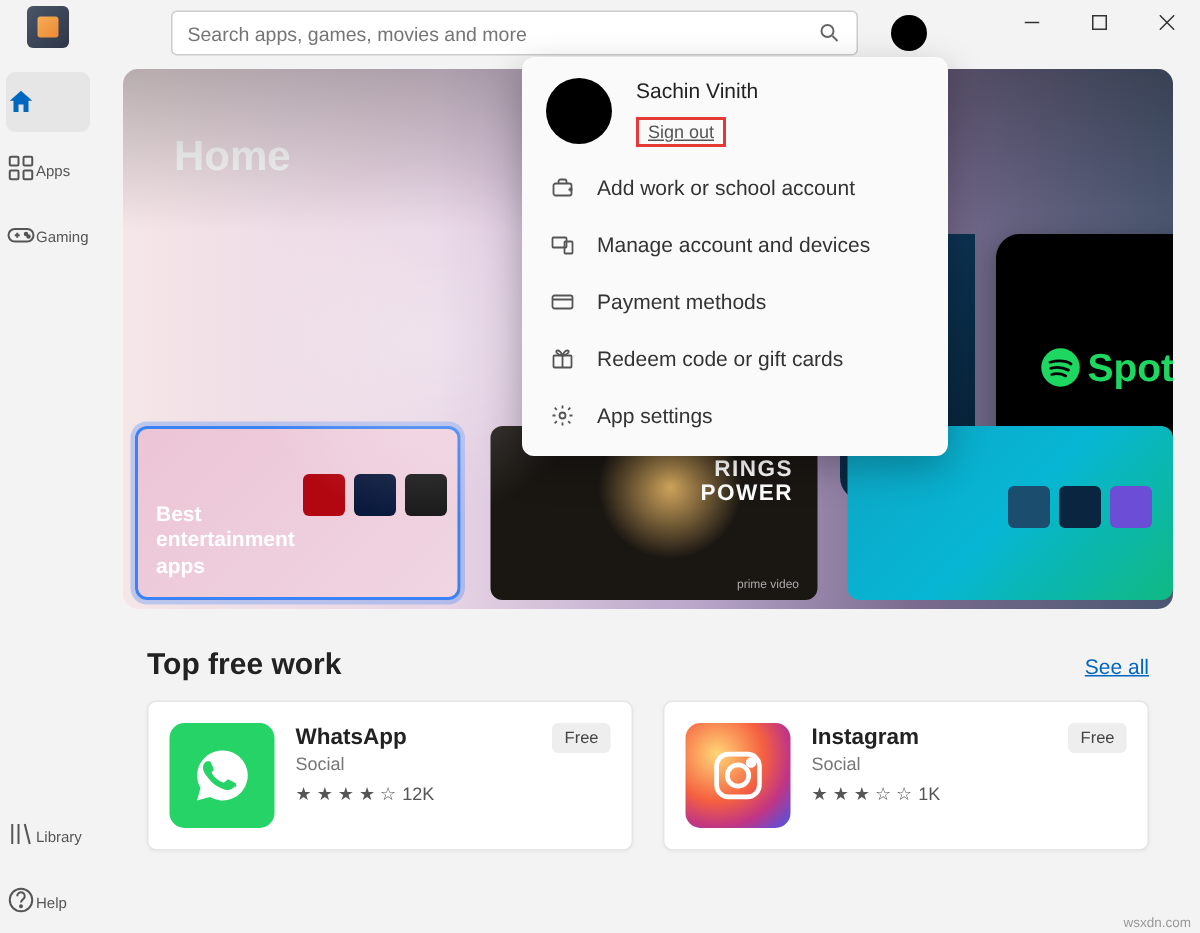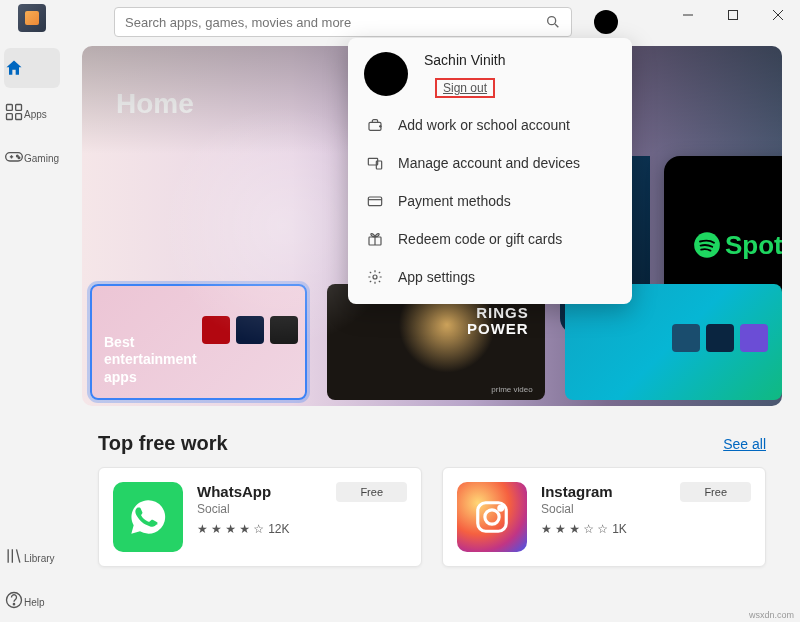--- a/index.html
+++ b/index.html
@@ -57,28 +57,28 @@
 
 .apps-row { display:flex; gap:20px; padding:0 34px;}
 .app-card { flex:1; background:#fff; border:1px solid #e5e5e5; border-radius:6px; padding:14px; display:flex; gap:14px; align-items:flex-start; box-shadow:0 1px 3px rgba(0,0,0,0.05);}
 .app-icon { width:70px; height:70px; border-radius:10px; display:flex; align-items:center; justify-content:center; flex-shrink:0;}
 .wa { background:#25d366;}
 .ig { background:radial-gradient(circle at 30% 30%,#ffd776,#f56040 45%,#c13584 70%,#5851db 95%);}
 .app-info { flex:1;}
 .app-info .name { font-size:15px; font-weight:600; color:#222; line-height:1.3;}
 .app-info .cat { font-size:12px; color:#777; margin-bottom:6px;}
 .stars { color:#555; font-size:12px; display:flex; gap:4px; align-items:center;}
-.free-badge { background:#eee; border-radius:4px; padding:4px 24px; font-size:11px; color:#444;}
+.free-badge { background:#eee; border-radius:4px; padding:4px 8px; font-size:11px; color:#444;}
 
 
 .popup { position:absolute; top:38px; left:348px; width:284px; background:#fafafa; border-radius:8px; box-shadow:0 8px 24px rgba(0,0,0,0.25); z-index:100; padding-bottom:8px;}
 .popup .u { display:flex; gap:16px; padding:14px 16px 8px 16px; align-items:flex-start;}
 .popup .uav { width:44px; height:44px; border-radius:50%; background:#000;}
 .popup .uname { font-size:14px; color:#222; margin-bottom:10px;}
-.popup .signout { font-size:12px; color:#555; text-decoration:underline; cursor:pointer; border:2px solid #e53935; padding:1px 6px; display:inline-block;margin-left:11px;}
+.popup .signout { font-size:12px; color:#555; text-decoration:underline; cursor:pointer; border:2px solid #e53935; padding:1px 6px; display:inline-block;}
 .popup .mi { display:flex; align-items:center; gap:14px; padding:10px 18px; font-size:14px; color:#333; cursor:pointer;}
 .popup .micon{width:18px;height:18px;display:flex;align-items:center;justify-content:center;color:#555;}
 
 .watermark{position:absolute;bottom:2px;right:6px;font-size:9px;color:#999;}
 </style>
 </head>
 <body>
 
 <div class="titlebar">
   <div class="tbtn">

